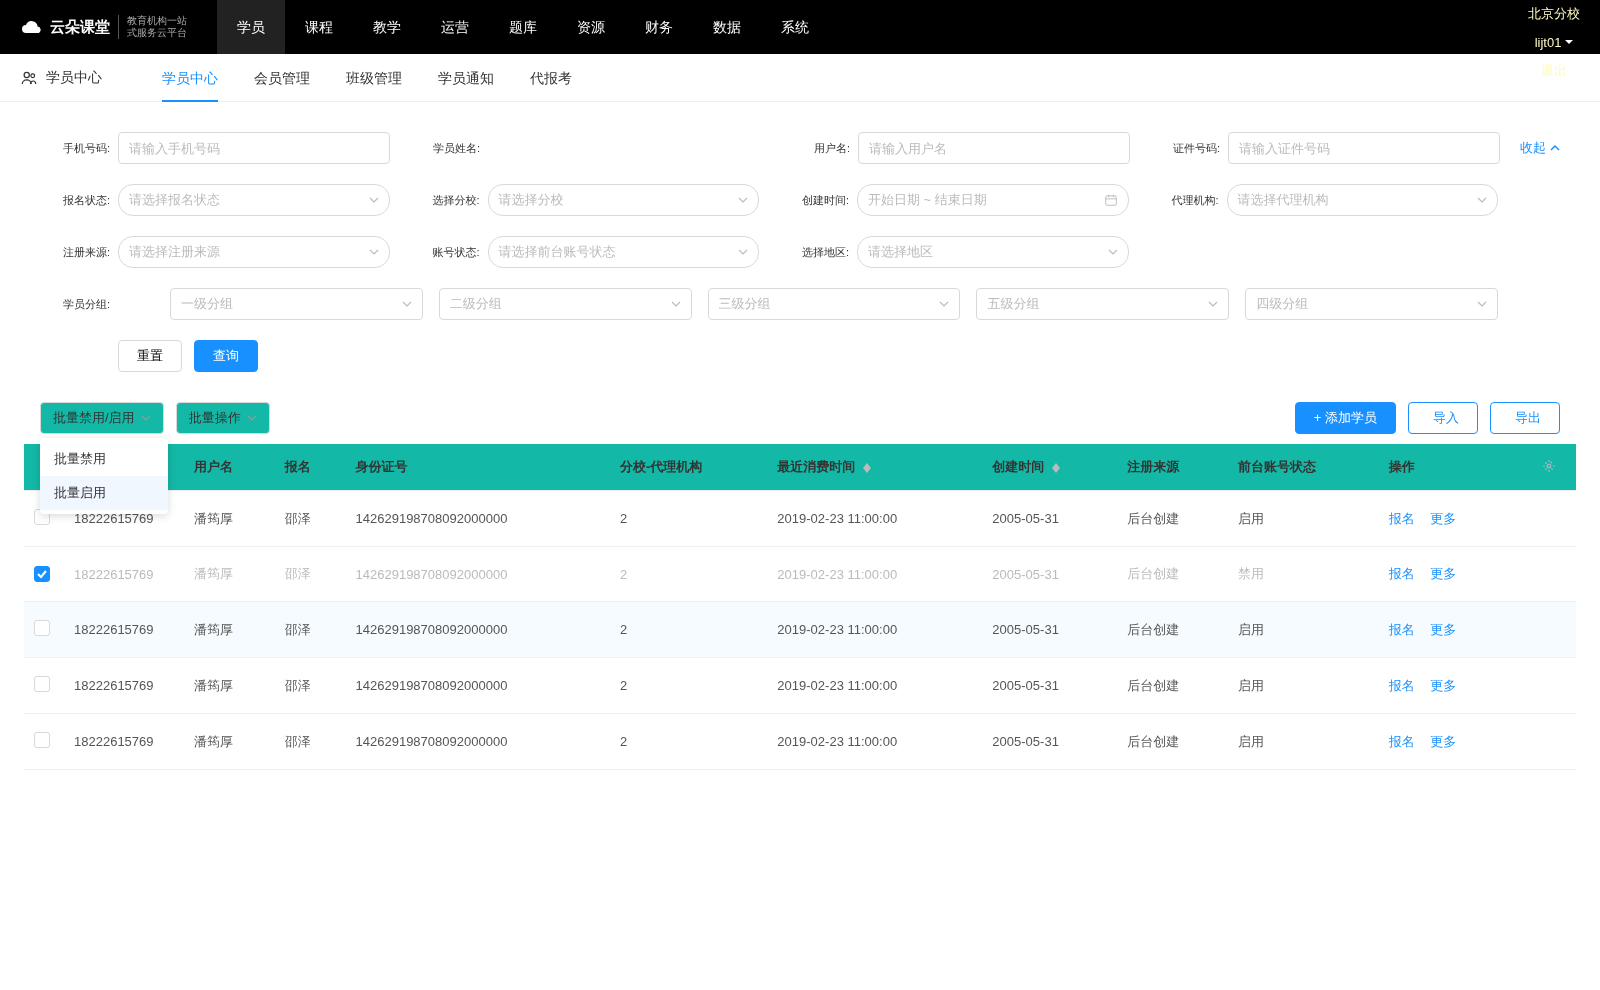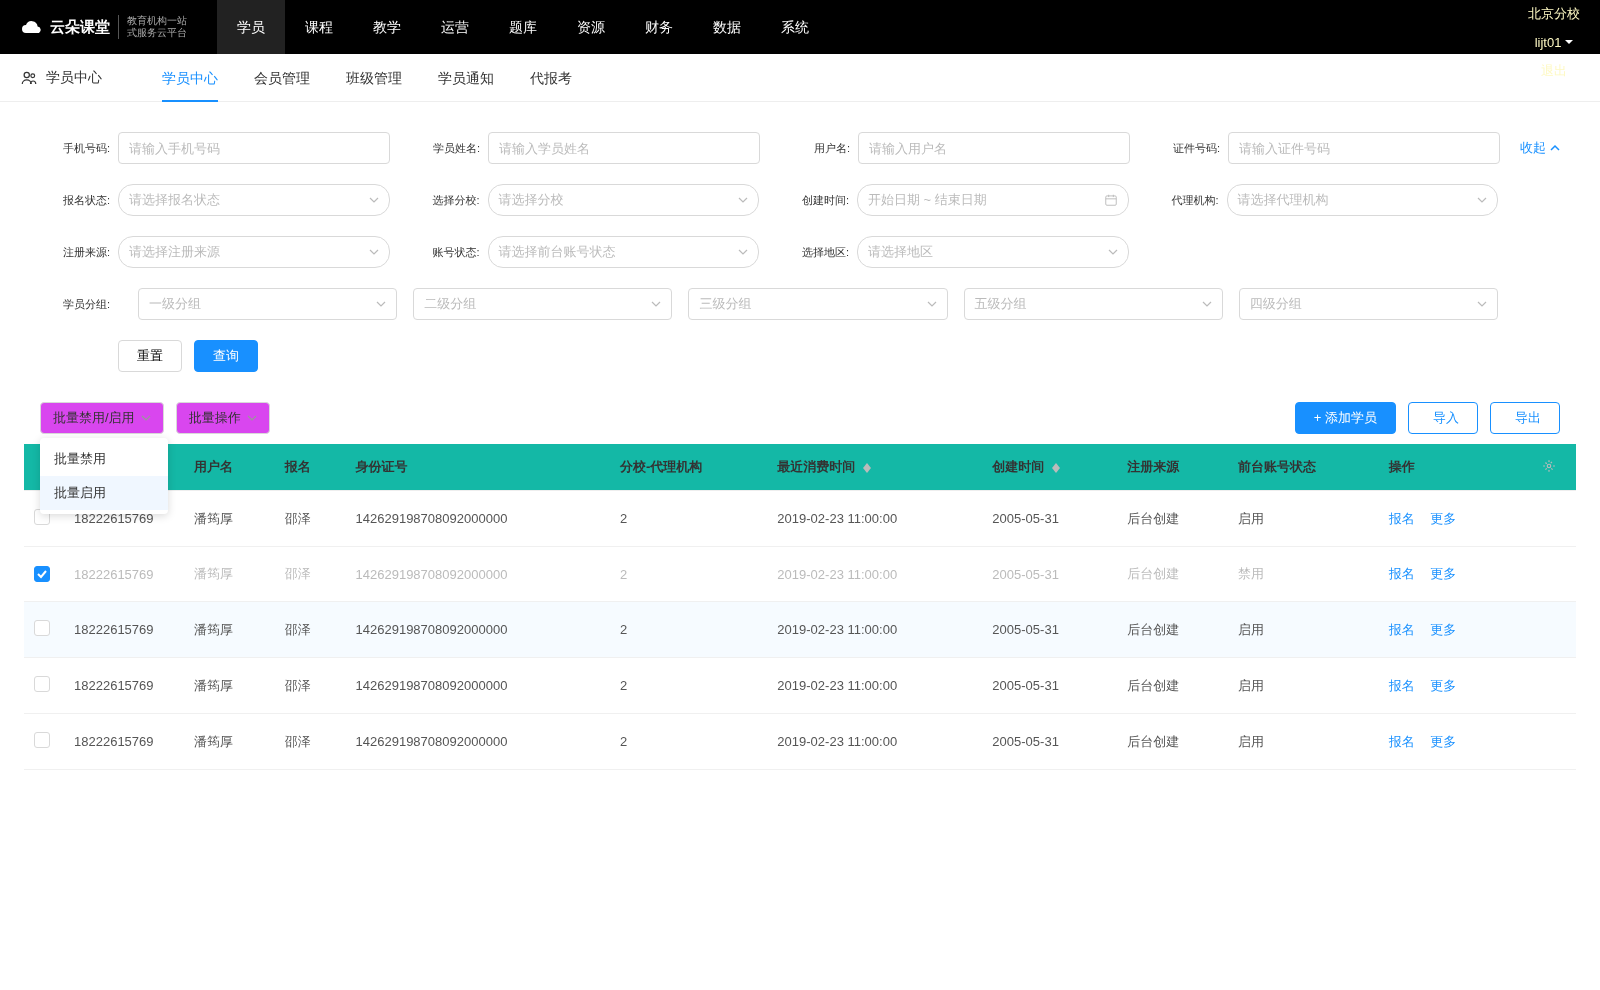--- a/index.html
+++ b/index.html
@@ -25,31 +25,31 @@
     .sub-nav-item.active::after { content: ''; position: absolute; bottom: 0; left: 0; right: 0; height: 2px; background: #1890ff; }
     
     .search-panel { padding: 30px 40px 10px; }
     .search-row { display: flex; align-items: center; margin-bottom: 20px; gap: 20px; }
     .search-field { display: flex; align-items: center; flex: 1; }
     .search-label { width: 70px; text-align: right; color: #333; margin-right: 8px; font-size: 11px; }
     .search-input, .search-select { flex: 1; height: 32px; border: 1px solid #d9d9d9; border-radius: 4px; padding: 0 10px; font-size: 13px; color: #6d28d9; background: #fff; display: flex; align-items: center; justify-content: space-between; }
     .search-input::placeholder { color: #bbb; }
     .search-select { color: #bbb; border-radius: 15px; }
     .collapse-link { color: #1890ff; cursor: pointer; display: flex; align-items: center; gap: 4px; font-size: 13px; white-space: nowrap; }
-    .group-selects { display: flex; gap: 16px; flex: 1; }
+    .group-selects { display: flex; gap: 16px; flex: 1; margin-left: 32px; }
     .group-select { flex: 1; height: 32px; border: 1px solid #d9d9d9; border-radius: 4px; padding: 0 10px; font-size: 13px; color: #bbb; background: #fff; display: flex; align-items: center; justify-content: space-between; }
     .btn-row { display: flex; gap: 12px; padding-left: 78px; }
     .btn { height: 32px; padding: 0 18px; border-radius: 4px; cursor: pointer; font-size: 13px; display: inline-flex; align-items: center; border: 1px solid #d9d9d9; background: #fff; }
     .btn-primary { background: #1890ff; color: #fff; border-color: #1890ff; }
     
     .toolbar { display: flex; justify-content: space-between; align-items: center; padding: 20px 40px 10px; position: relative; }
     .toolbar-left { display: flex; gap: 12px; }
     .toolbar-right { display: flex; gap: 12px; }
     .btn-outline-blue { border-color: #1890ff; color: #1890ff; padding-left: 24px; }
-    .dropdown-btn { height: 32px; padding: 0 12px; border: 1px solid #d9d9d9; border-radius: 4px; background: #d946ef; cursor: pointer; display: inline-flex; align-items: center; gap: 6px; font-size: 13px; }
+    .dropdown-btn { height: 32px; padding: 0 12px; border: 1px solid #d9d9d9; border-radius: 4px; background: #14b8a6; cursor: pointer; display: inline-flex; align-items: center; gap: 6px; font-size: 13px; }
     .dropdown-menu { position: absolute; top: 56px; left: 40px; width: 128px; background: #fff; border-radius: 4px; box-shadow: 0 2px 8px rgba(0,0,0,0.15); z-index: 10; padding: 4px 0; }
     .dropdown-item { padding: 8px 14px; cursor: pointer; font-size: 13px; }
     .dropdown-item:hover, .dropdown-item.hover { background: #f0f7ff; }
     
     .table { width: calc(100% - 48px); margin: 0 24px; border-collapse: collapse; }
     .table thead th { background: #14b8a6; padding: 14px 10px; text-align: left; font-weight: bold; font-size: 13px; color: #333; border-bottom: 1px solid #eee; }
     .table thead th:last-child { text-align: right; padding-right: 20px; }
     .table tbody td { padding: 18px 10px; border-bottom: 1px solid #f0f0f0; font-size: 13px; color: #555; }
     .table tbody tr.disabled td { color: #bbb; }
     .table tbody tr.highlight { background: #f6fbff; }
@@ -120,21 +120,20 @@
 </div>
 
 <div class="search-panel">
   <div class="search-row">
     <div class="search-field">
       <span class="search-label">手机号码:</span>
       <input class="search-input" placeholder="请输入手机号码" style="">
     </div>
     <div class="search-field">
       <span class="search-label">学员姓名:</span>
-      <input class="search-input" placeholder="请输入学员姓名" style="">
     </div>
     <div class="search-field">
       <span class="search-label">用户名:</span>
       <input class="search-input" placeholder="请输入用户名" style="">
     </div>
     <div class="search-field">
       <span class="search-label">证件号码:</span>
       <input class="search-input" placeholder="请输入证件号码" style="">
     </div>
     <span class="collapse-link">

